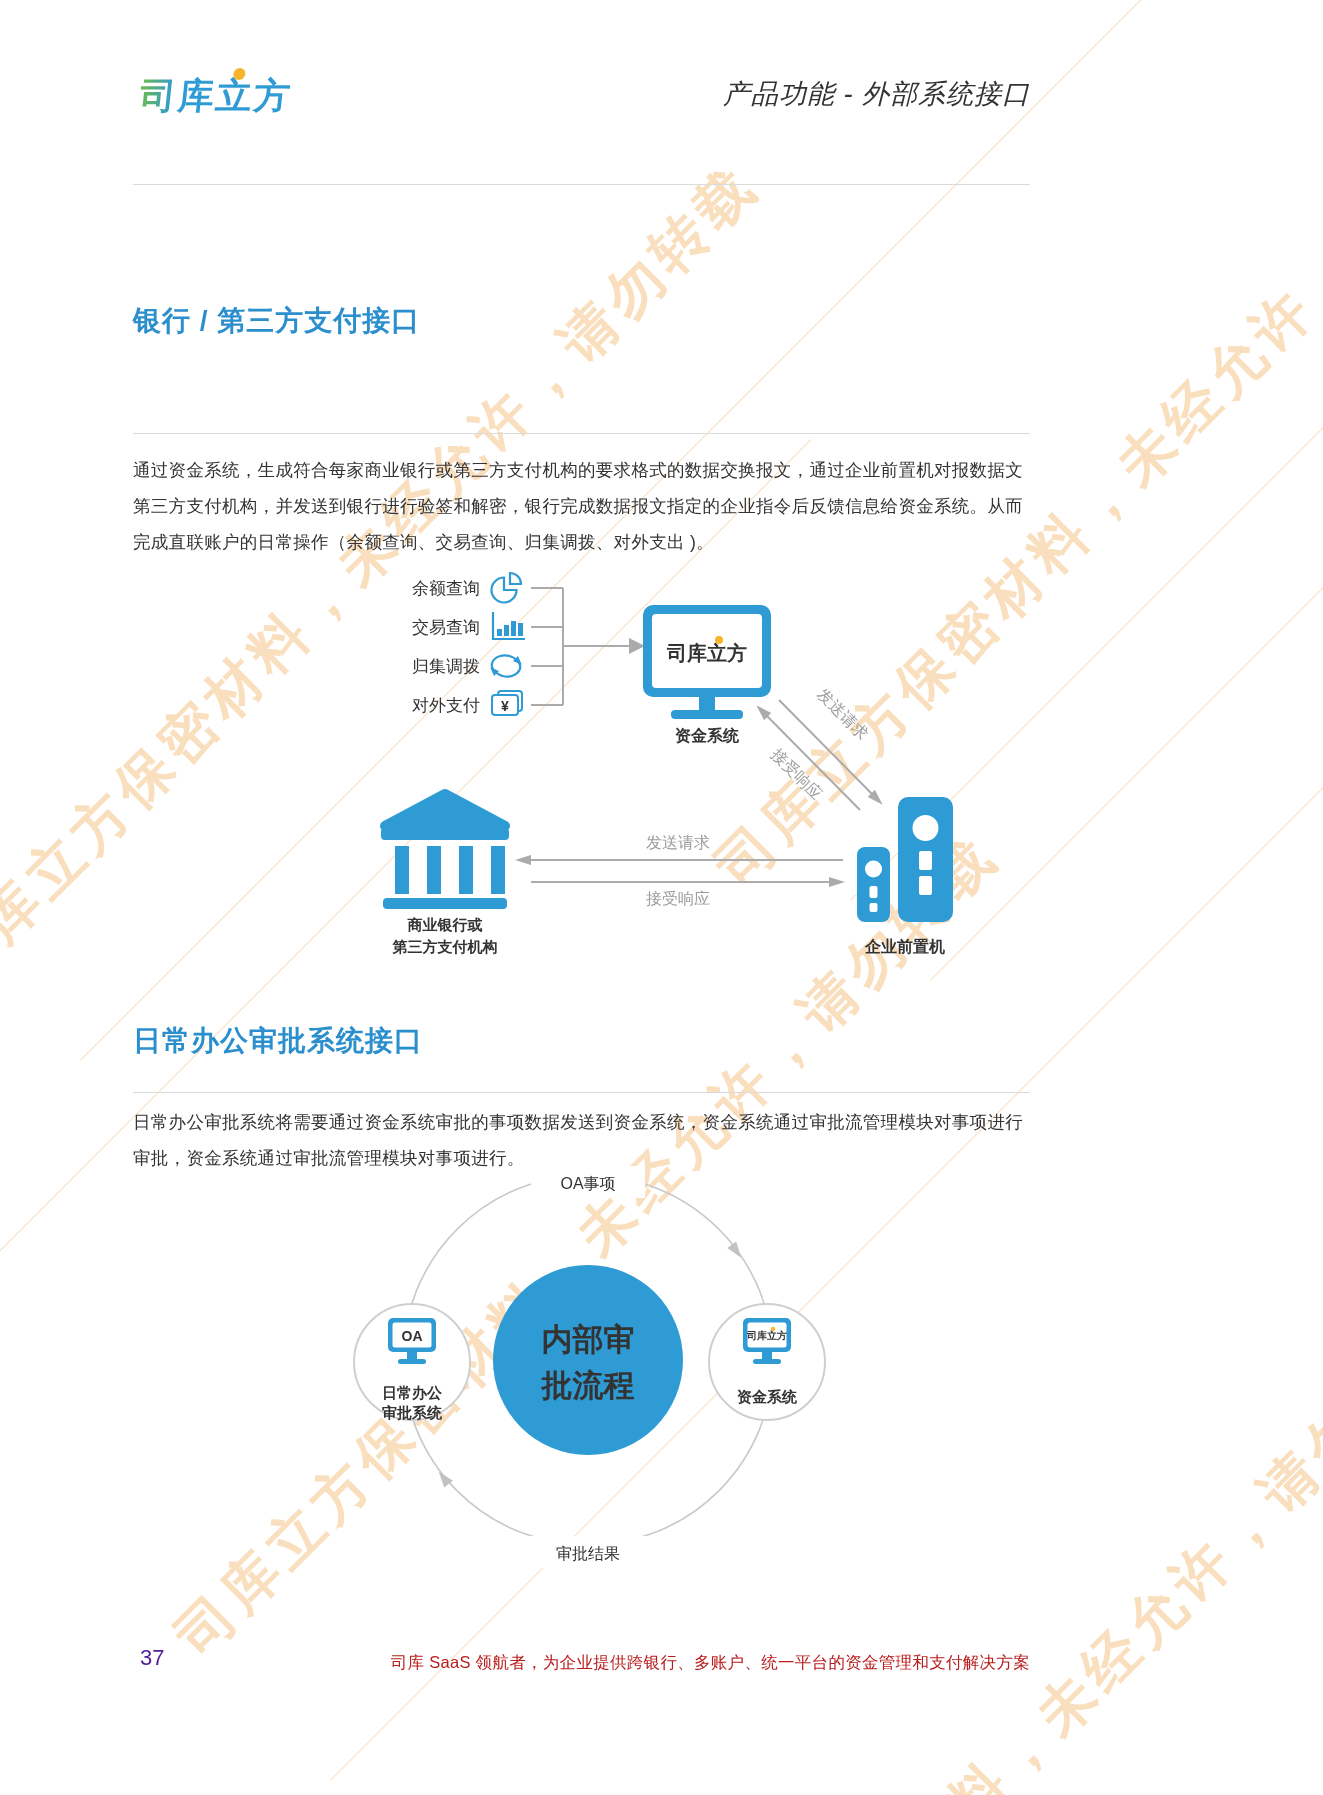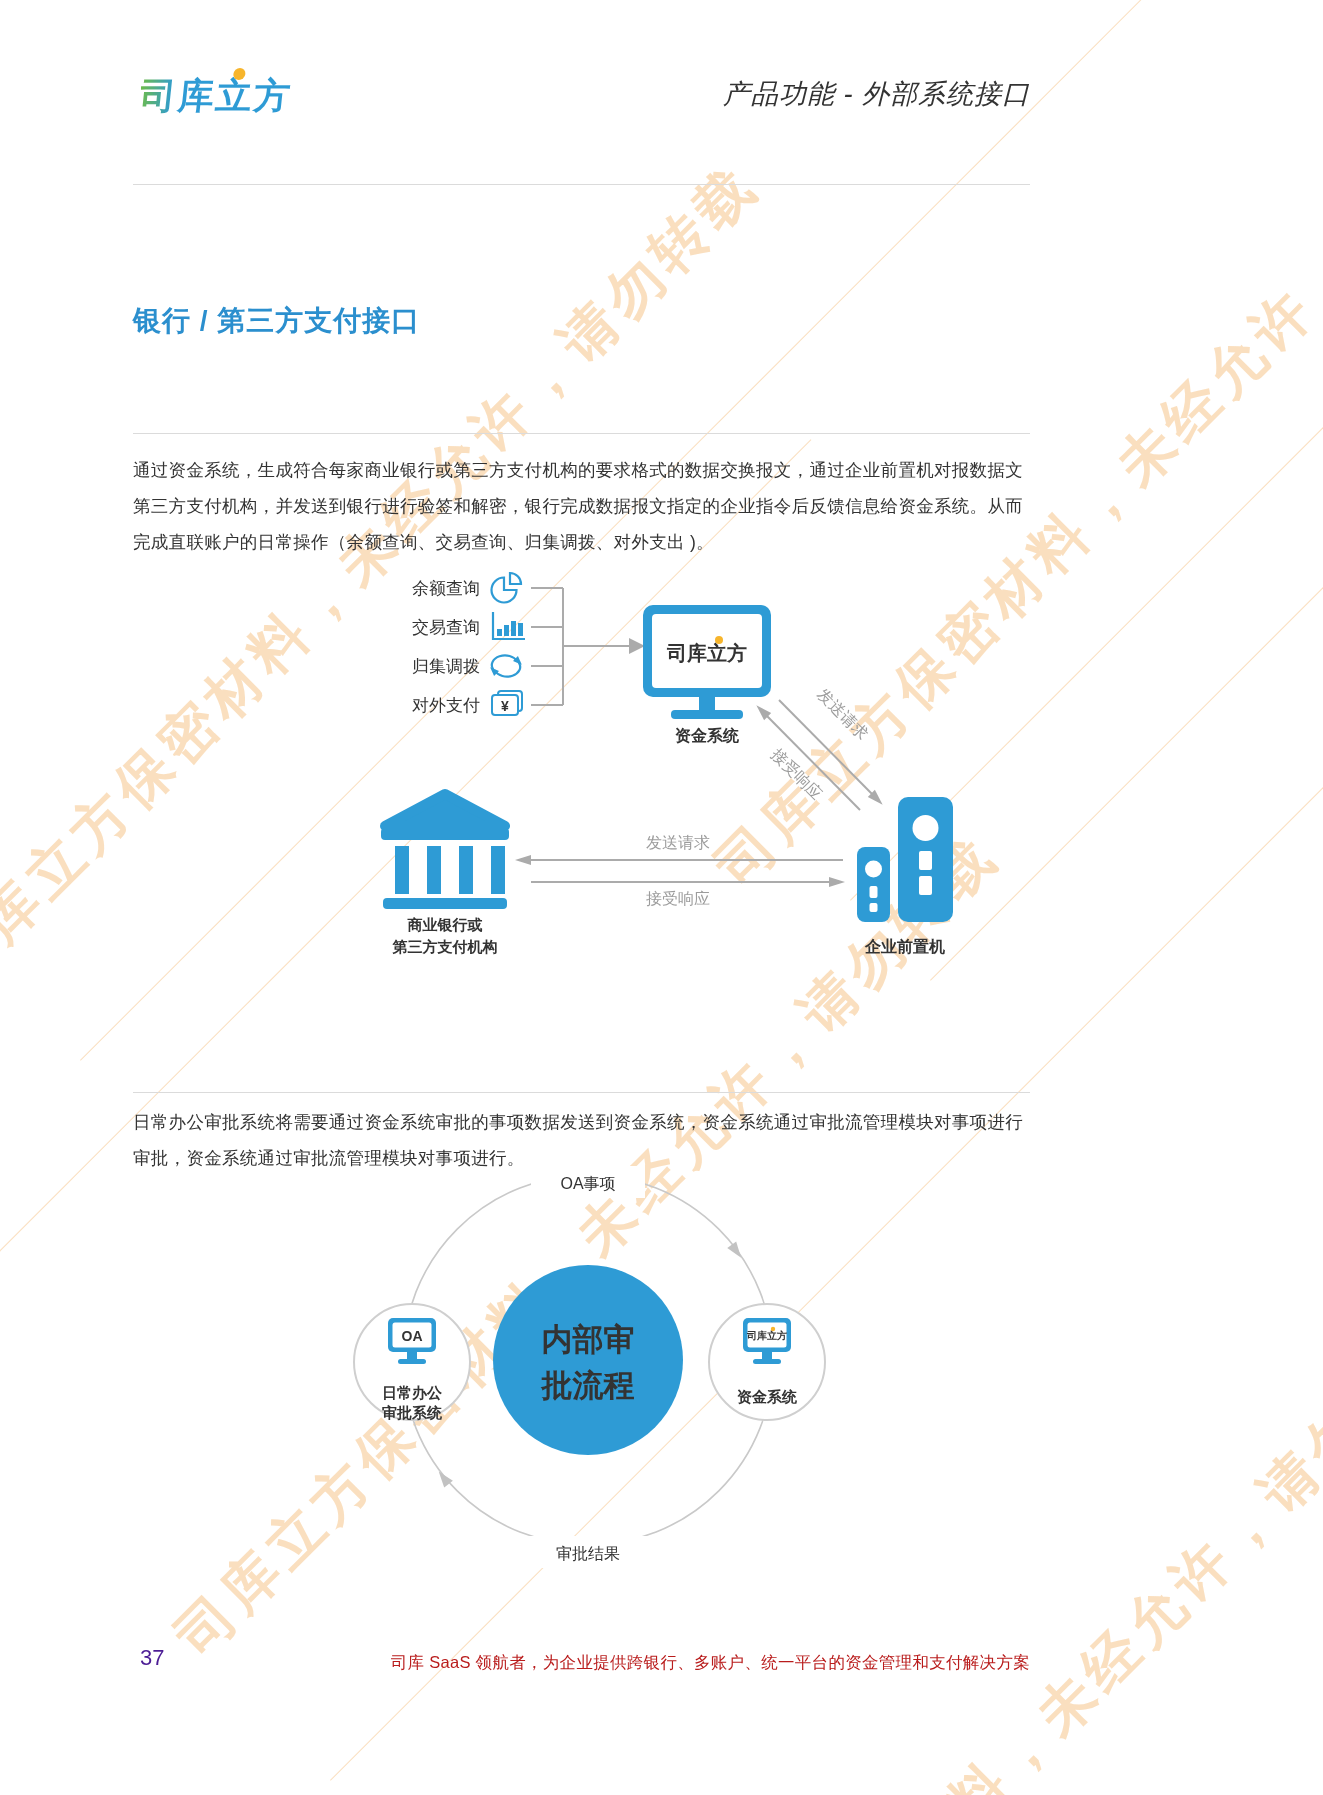--- a/index.html
+++ b/index.html
@@ -157,20 +157,21 @@
       <circle cx="740.5" cy="309" r="8.5" fill="#fff"></circle>
       <rect x="736.5" y="326" width="8" height="12" rx="2" fill="#fff"></rect>
       <rect x="736.5" y="343" width="8" height="9" rx="2" fill="#fff"></rect>
       <circle cx="792.5" cy="268" r="13" fill="#fff"></circle>
       <rect x="786" y="291" width="13" height="19" rx="2" fill="#fff"></rect>
       <rect x="786" y="316" width="13" height="19" rx="2" fill="#fff"></rect>
     </g>
     <text x="772" y="392" text-anchor="middle" class="node-label">企业前置机</text>
   </svg>
 
+  <div class="sec-title" style="top:1022px;">日常办公审批系统接口</div>
   <div class="divider" style="top:1092px;"></div>
   <div class="para" style="top:1104px;">
     <div>日常办公审批系统将需要通过资金系统审批的事项数据发送到资金系统，资金系统通过审批流管理模块对事项进行</div>
     <div>审批，资金系统通过审批流管理模块对事项进行。</div>
   </div>
 
   <svg class="diag" style="top:1150px;" width="897" height="440" viewBox="0 0 897 440">
     <circle cx="455" cy="210" r="185" fill="none" stroke="#C9C9C9" stroke-width="1.6"></circle>
     <rect x="398" y="16" width="114" height="32" fill="#fff"></rect>
     <rect x="388" y="386" width="134" height="32" fill="#fff"></rect>

